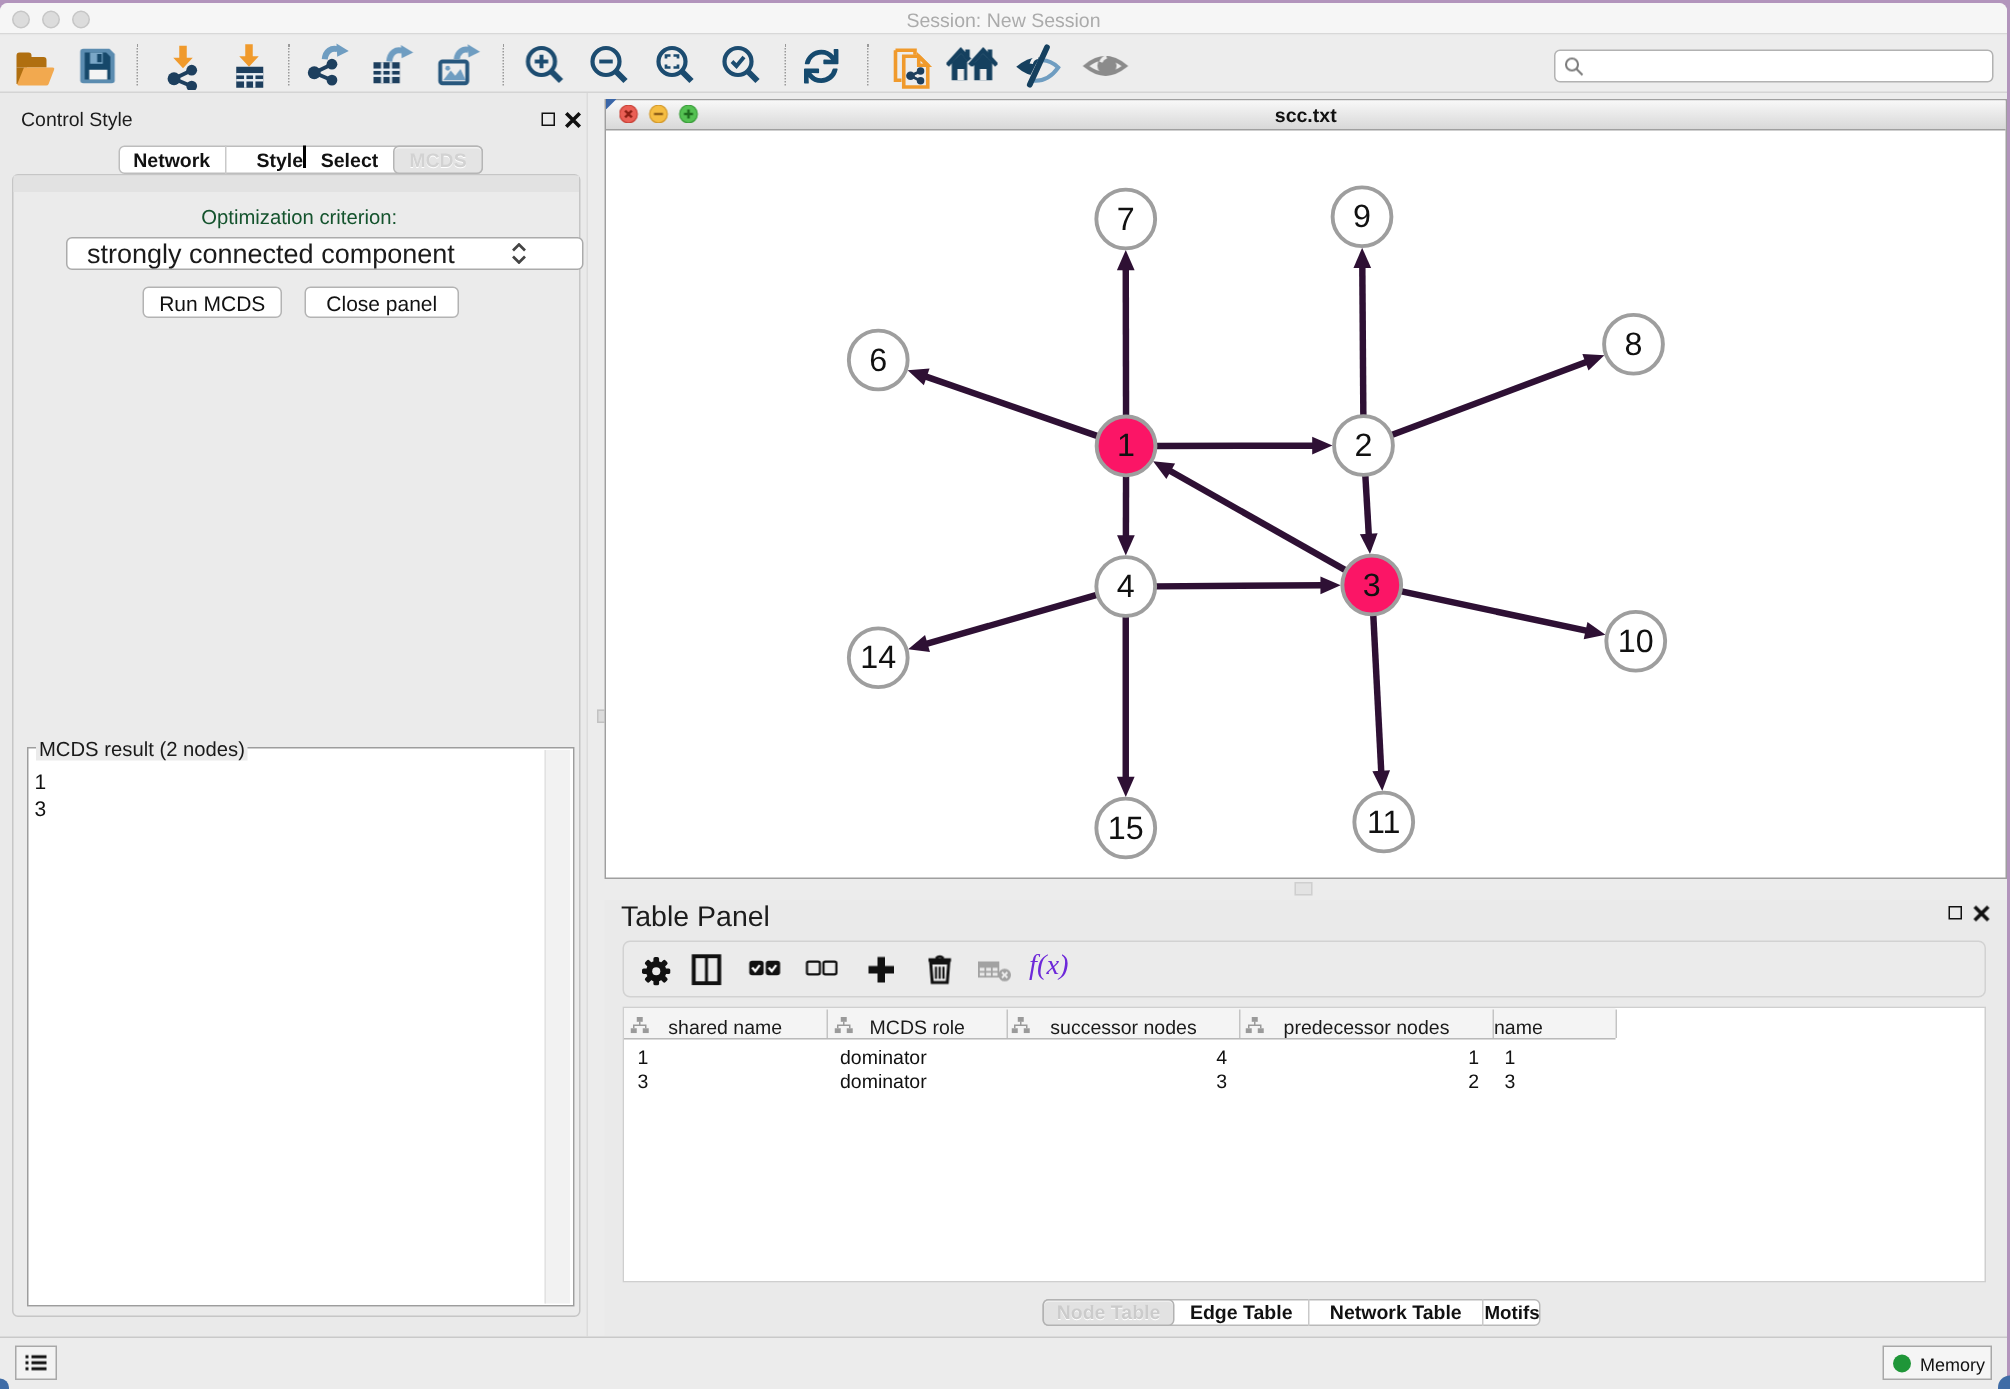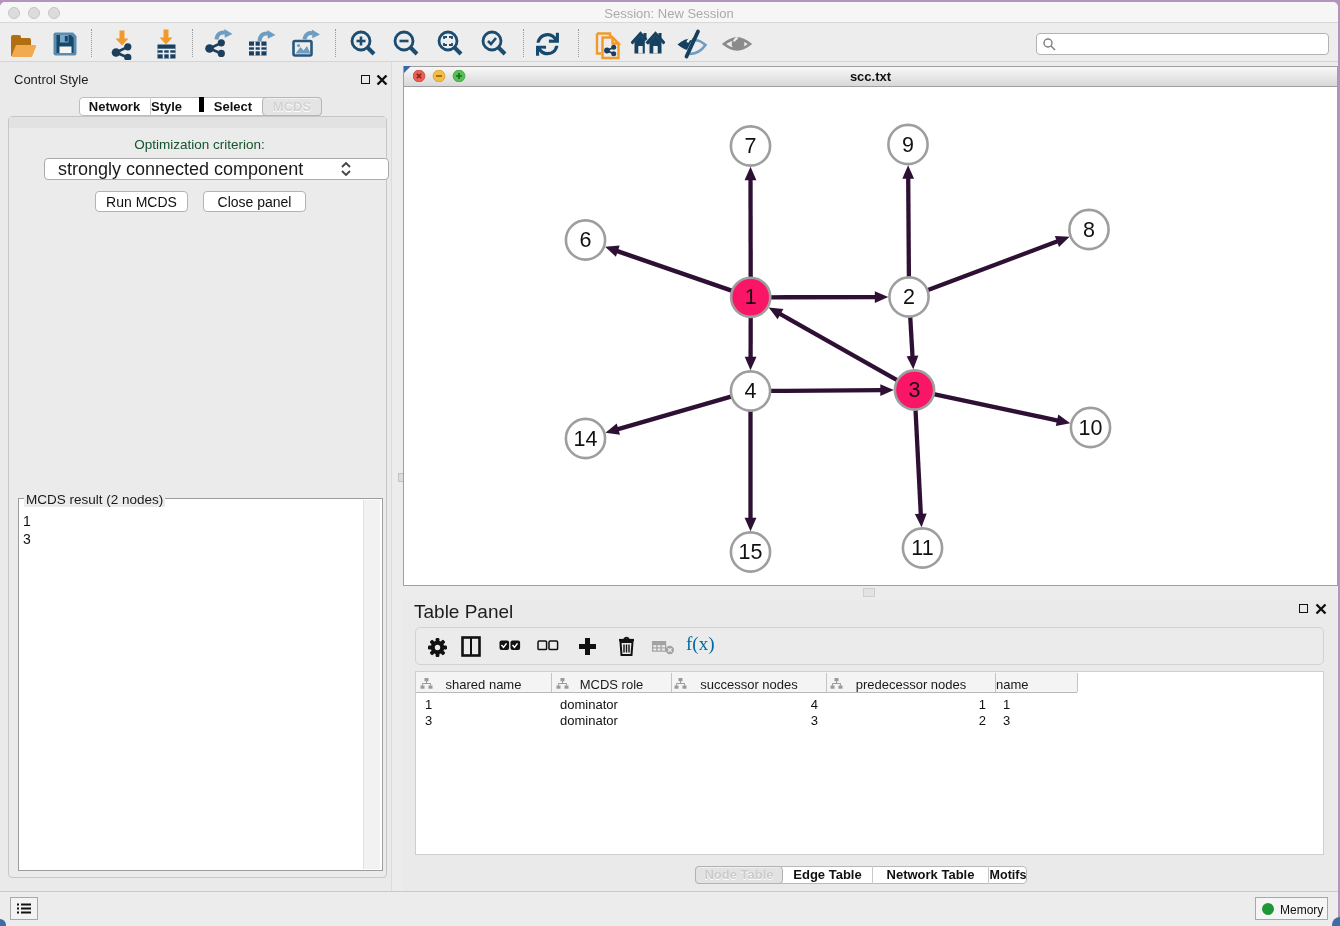--- a/index.html
+++ b/index.html
@@ -166,21 +166,21 @@
 <svg class="abs" style="left:376px;top:74px" width="12" height="12" viewBox="0 0 12 12">
     <path d="M1.5 1.5 L10.5 10.5 M10.5 1.5 L1.5 10.5" stroke="#111" stroke-width="2.4"></path>
   </svg>
 
 <div class="abs" style="left:8px;top:116px;width:379px;height:762px;background:#ebebeb;border:1px solid #c6c6c6;border-radius:4px"></div>
 <div class="abs" style="left:9px;top:117px;width:377px;height:11px;background:#e2e2e2"></div>
 
 <div class="abs" style="left:79px;top:97px;width:243px;height:19px;background:#fff;border:1px solid #bdbdbd;border-radius:4px"></div>
 <div class="abs" style="left:262px;top:97px;width:60px;height:19px;background:#e4e4e4;border:1px solid #b5b5b5;border-radius:4px;box-shadow:inset 0 1px 0 #f2f2f2"></div>
 <div class="abs" style="left:79px;top:97px;width:72px;height:19px;border-right:1px solid #c9c9c9;font-size:13px;font-weight:bold;color:#111;text-align:center;line-height:19px">Network</div>
-<div class="abs" style="left:151px;top:97px;width:53px;height:15px;border-right:5px solid #000000;font-size:13px;font-weight:bold;color:#111;text-align:left;line-height:19px">Style</div>
+<div class="abs" style="left:151px;top:97px;width:53px;height:15px;border-right:2px solid #000000;font-size:13px;font-weight:bold;color:#111;text-align:right;line-height:19px">Style</div>
 <div class="abs" style="left:204px;top:97px;width:58px;height:19px;font-size:13px;font-weight:bold;color:#111;text-align:center;line-height:19px">Select</div>
 <div class="abs" style="left:262px;top:97px;width:60px;height:19px;font-size:13px;font-weight:bold;color:#d2d2d2;text-align:center;line-height:19px;text-shadow:0 1px 0 #fff">MCDS</div>
 
 <div class="abs" style="left:0;top:137px;width:399px;text-align:center;font-size:13.5px;color:#14532d">Optimization criterion:</div>
 <div class="abs" style="left:44px;top:158px;width:345px;height:22px;background:#fff;border:1px solid #ababab;border-radius:4px;font-size:18px;color:#1a1a1a;line-height:21px;padding-left:13px">strongly connected component</div>
 <svg class="abs" style="left:340px;top:162px" width="12" height="14" viewBox="0 0 12 14">
  <path d="M2 5 L6 1 L10 5" fill="none" stroke="#444" stroke-width="1.8"></path>
  <path d="M2 9 L6 13 L10 9" fill="none" stroke="#444" stroke-width="1.8"></path>
 </svg>
 <div class="abs" style="left:95px;top:191px;width:93px;height:21px;background:#fff;border:1px solid #b3b3b3;border-radius:4px;font-size:14px;color:#111;text-align:center;line-height:20px">Run MCDS</div>
@@ -317,21 +317,21 @@
  <rect x="0.6" y="0.6" width="13" height="9.5"></rect>
       <line x1="0.6" y1="3.6" x2="13.6" y2="3.6"></line>
       <line x1="0.6" y1="6.9" x2="13.6" y2="6.9"></line>
  <line x1="4.9" y1="0.6" x2="4.9" y2="10.1"></line>
       <line x1="9.2" y1="0.6" x2="9.2" y2="10.1"></line>
     </g>
  <rect x="0.6" y="0.6" width="13" height="3" fill="#a2a2a2"></rect>
  <circle cx="17.8" cy="9" r="4.2" fill="#a2a2a2"></circle>
  <path d="M16 7.2 l3.6 3.6 M19.6 7.2 l-3.6 3.6" stroke="#ebebeb" stroke-width="1.3"></path>
 </svg>
-<div class="abs" style="left:686px;top:633px;font-family:'Liberation Serif',serif;font-size:19px;color:#0369a1">f(x)</div>
+<div class="abs" style="left:686px;top:633px;font-family:'Liberation Serif',serif;font-style:italic;font-size:19px;color:#6d28d9">f(x)</div>
 
 <div class="abs" style="left:415px;top:671px;width:909px;height:184px;background:#fff;border:1px solid #cfcfcf"></div>
 
 <div class="abs" style="left:416px;top:672px;width:661px;height:21px;background:#f4f4f4;border-bottom:1px solid #b9b9b9"></div>
 <div class="abs" style="left:551px;top:673px;width:1px;height:19px;background:#c4c4c4"></div>
 <div class="abs" style="left:671px;top:673px;width:1px;height:19px;background:#c4c4c4"></div>
 <div class="abs" style="left:826px;top:673px;width:1px;height:19px;background:#c4c4c4"></div>
 <div class="abs" style="left:995px;top:673px;width:1px;height:19px;background:#c4c4c4"></div>
 <div class="abs" style="left:1077px;top:673px;width:1px;height:19px;background:#c4c4c4"></div>
 <div class="abs hdr" style="left:416px;top:677px;width:135px;text-align:center;font-size:13px;color:#1a1a1a">shared name</div>

